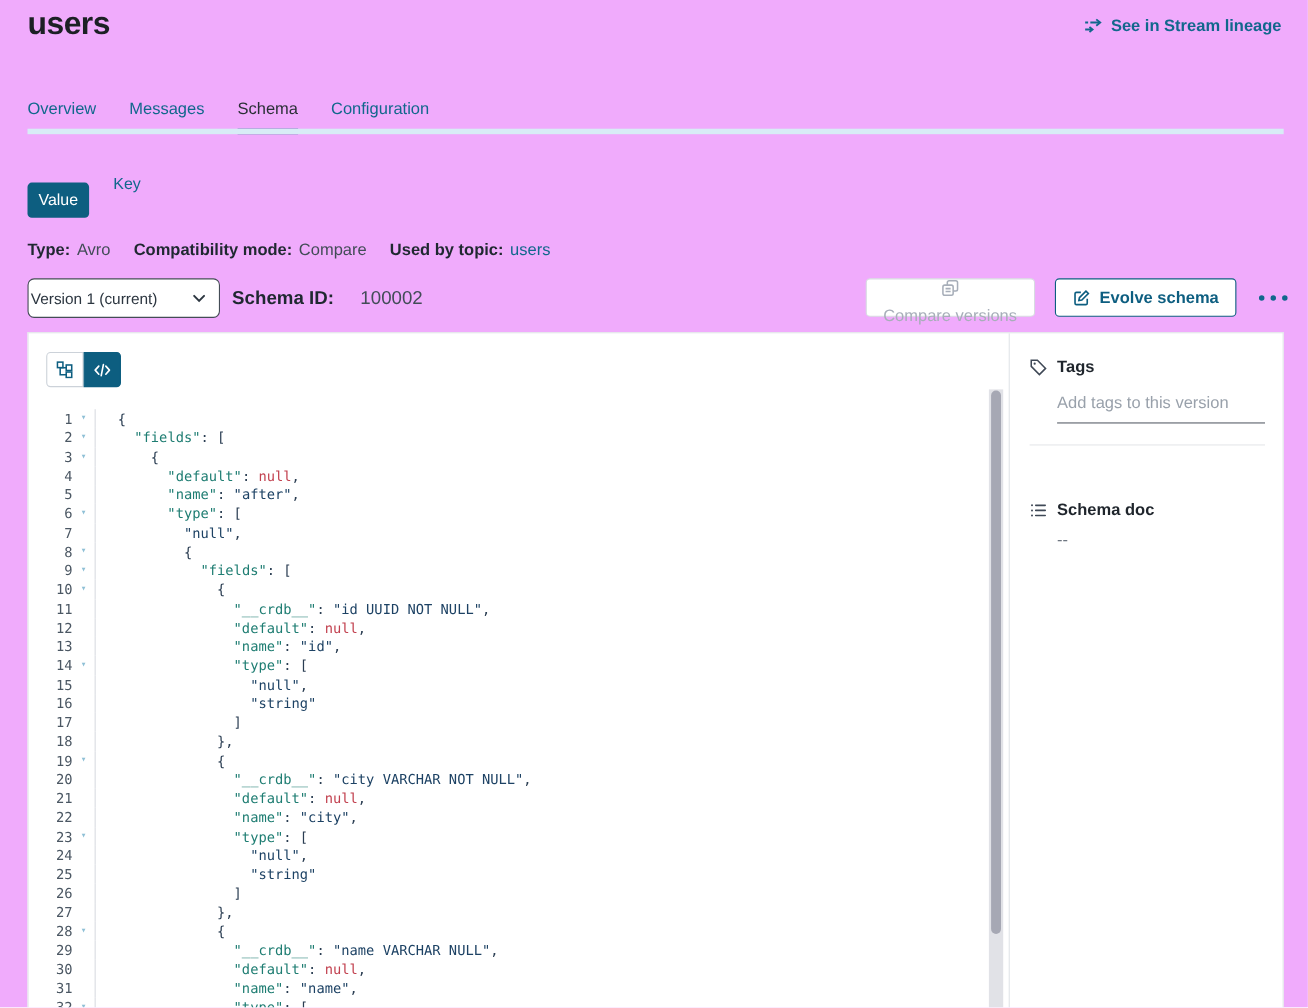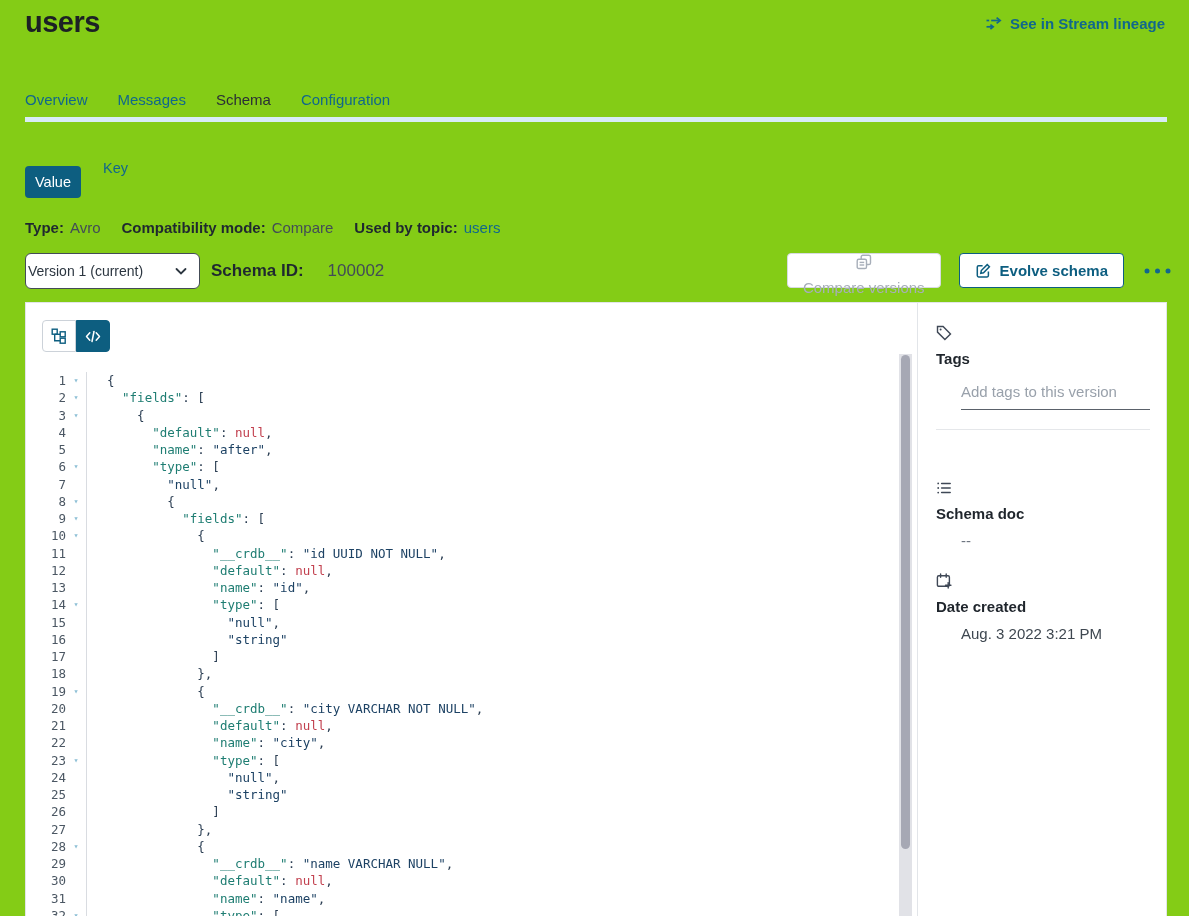--- a/index.html
+++ b/index.html
@@ -1,18 +1,18 @@
 <!DOCTYPE html>
 <html><head>
 <meta charset="utf-8">
 <style>
   * { margin:0; padding:0; box-sizing:border-box; }
   html,body { background:#ffffff; }
   body { font-family:"Liberation Sans", sans-serif; color:#3a4450; }
-  .page { position:relative; width:1189px; height:916px; overflow:hidden; background:#84cc16; }
+  .page { position:relative; width:1189px; height:916px; overflow:hidden; background:#f0abfc; }
 
   
   .title { position:absolute; left:25px; top:6px; font-size:29px; font-weight:800; letter-spacing:-0.5px; color:#1c2025; }
   .lineage-link { position:absolute; right:24px; top:15px; display:flex; align-items:center; gap:7px;
                   color:#11678c; font-size:15px; font-weight:600; cursor:pointer; }
 
   
   .tabs { position:absolute; left:25px; top:91px; display:flex; gap:30px; font-size:15px; font-weight:500; }
   .tab { color:#11678c; cursor:pointer; position:relative; line-height:17px; }
   .tab.active { color:#2a2f36; }
@@ -64,21 +64,21 @@
   .t-p { color:#2a3d52; }
   .t-k { color:#1e7d72; }
   .t-s { color:#1d4264; }
   .t-c { color:#c2414f; }
 
   .sb-track { position:absolute; right:5px; top:51px; bottom:0; width:13px; background:#e1e2e7; }
   .sb-thumb { width:9px; height:494px; margin:1px auto 0; background:#a6a8b4; border-radius:5px; cursor:grab; }
 
   
   .sidebar { width:249px; flex:none; border-left:1px solid #e2e5e9; padding:22px 16px 0 18px; }
-  .side-head { display:flex; gap:9px;flex-direction:column; }
+  .side-head { display:flex; align-items:center; gap:9px; }
   .side-head .lbl { font-size:15px; font-weight:700; color:#1f252c; }
   .tags-input { display:block; margin:16px 0 0 25px; width:calc(100% - 25px); border:none;
                 border-bottom:1px solid #5a616a; font-size:15px; font-family:inherit; padding:0 0 9px; color:#2c3640; outline:none; }
   .tags-input::placeholder { color:#99a1ab; }
   .divider { height:1px; background:#e5e7ea; margin-top:19px; }
   .side-val { margin:10px 0 0 25px; font-size:15px; color:#3e4750; }
   .side-val.muted { color:#6e7681; }
   .sec-doc { margin-top:50px; }
   .sec-date { margin-top:24px; }
 
@@ -264,31 +264,16 @@
               <line x1="5.6" y1="8" x2="14.2" y2="8"></line>
               <circle cx="2.2" cy="12.6" r="0.9" fill="#3f4856" stroke="none"></circle>
               <line x1="5.6" y1="12.6" x2="14.2" y2="12.6"></line>
             </svg>
           </span>
           <span class="lbl">Schema doc</span>
         </div>
         <div class="side-val muted">--</div>
       </div>
 
-      <div class="sec-date">
-        <div class="side-head">
-          <span>
-            <svg width="16" height="16" viewBox="0 0 16 16" fill="none" stroke="#3f4856" stroke-width="1.4" stroke-linecap="round">
-              <rect x="1.4" y="2.8" width="12" height="10.5" rx="1.4"></rect>
-              <line x1="4.6" y1="1" x2="4.6" y2="4.2"></line>
-              <line x1="10.2" y1="1" x2="10.2" y2="4.2"></line>
-              <line x1="12.2" y1="9.6" x2="12.2" y2="15"></line>
-              <line x1="9.5" y1="12.3" x2="14.9" y2="12.3"></line>
-            </svg>
-          </span>
-          <span class="lbl">Date created</span>
-        </div>
-        <div class="side-val">Aug. 3 2022 3:21 PM</div>
-      </div>
 
     </div>
   </div>
 </div>
 
 </body></html>

